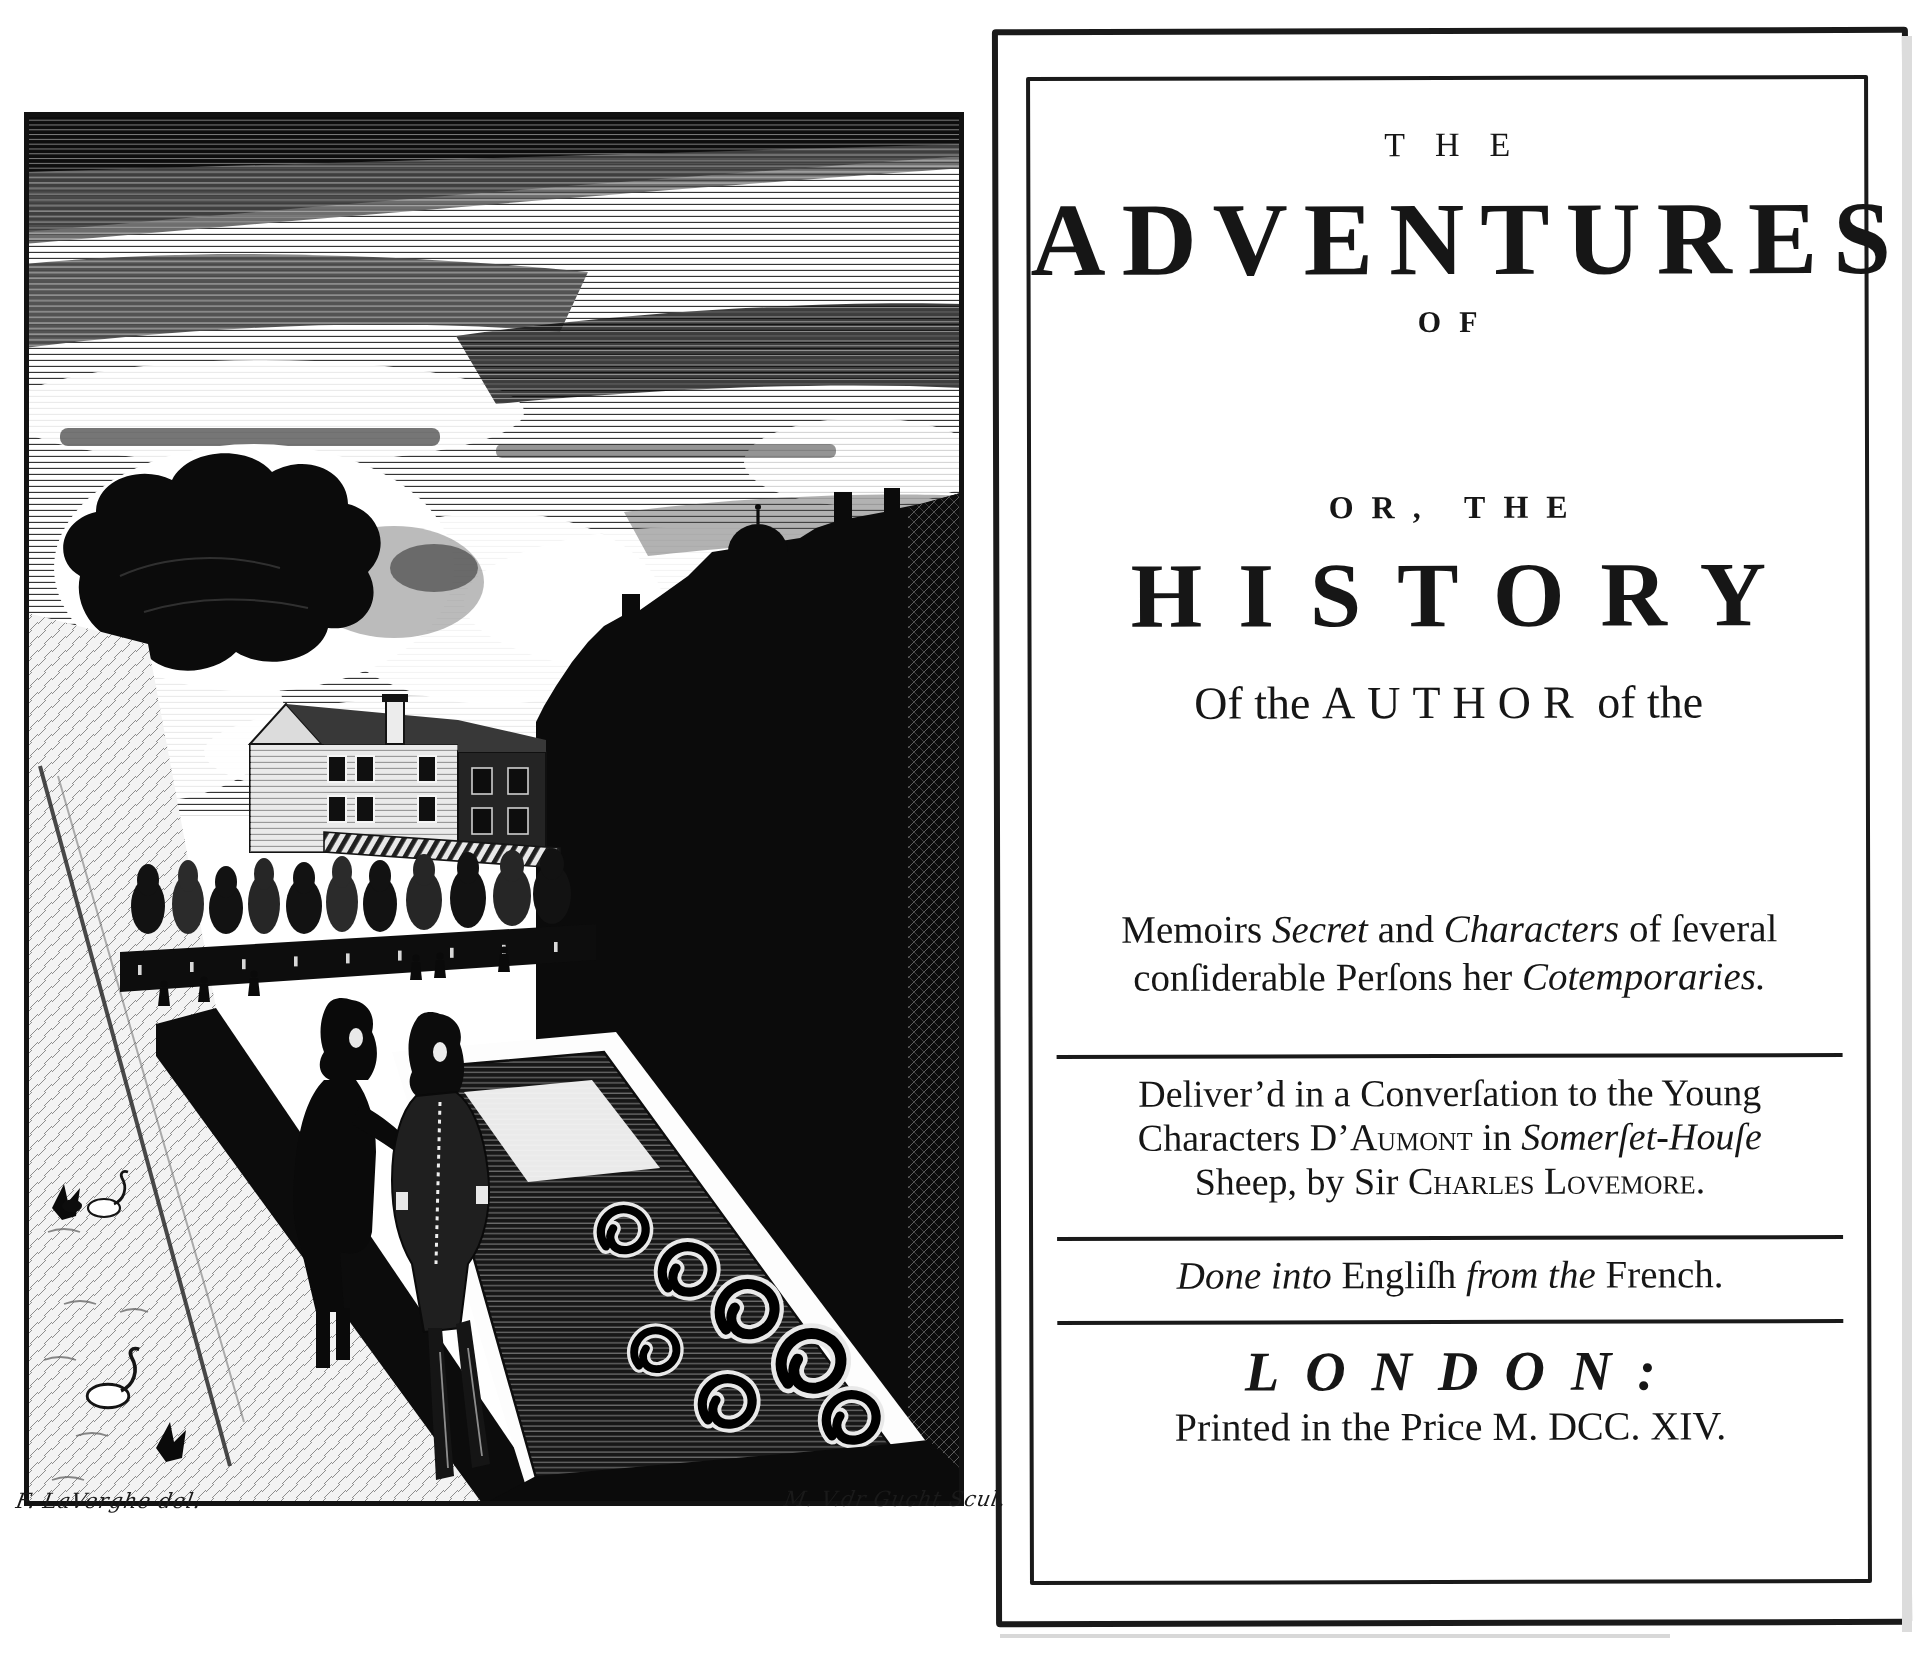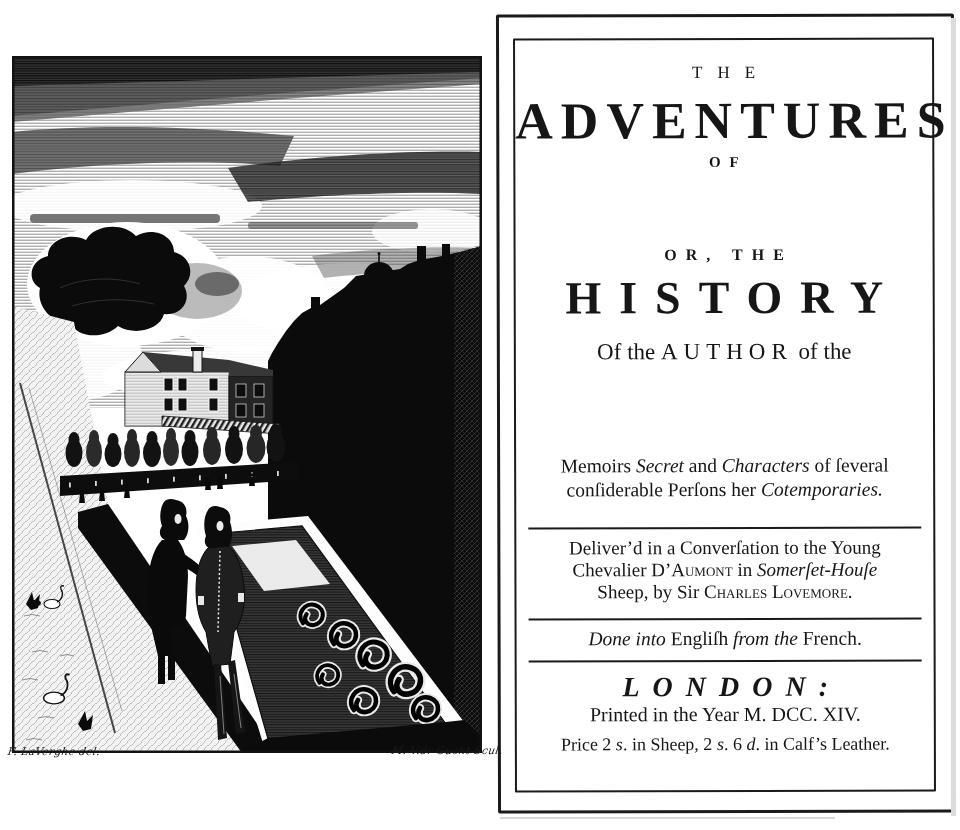--- a/index.html
+++ b/index.html
@@ -340,30 +340,29 @@
     <div class="tl l-orthe"><span class="ls">OR, THE</span></div>
     <div class="tl l-history"><span class="ls">HISTORY</span></div>
     <div class="tl l-author"><span>Of the </span><span class="caps-sp">AUTHOR</span><span> of the</span></div>
 
     <div class="tl l-memoirs"><span>Memoirs </span><span class="it">Secret</span><span> and </span><span class="it">Characters</span><span> of ſeveral</span></div>
     <div class="tl l-cotemp"><span>conſiderable Perſons her </span><span class="it">Cotemporaries.</span></div>
 
     <div class="rule r1"></div>
 
     <div class="tl l-del1"><span>Deliver’d in a Converſation to the Young</span></div>
-    <div class="tl l-del2"><span>Chevalier D’</span><span class="sc">Aumont</span><span> in </span><span class="it">Somerſet-Houſe</span></div>
+    <div class="tl l-del2"><span>Characters D’</span><span class="sc">Aumont</span><span> in </span><span class="it">Somerſet-Houſe</span></div>
     <div class="tl l-del3"><span>Sheep, by Sir </span><span class="sc">Charles Lovemore</span><span>.</span></div>
 
     <div class="rule r2"></div>
 
     <div class="tl l-done"><span class="it">Done into </span><span>Engliſh </span><span class="it">from the </span><span>French.</span></div>
 
     <div class="rule r3"></div>
 
     <div class="tl l-london"><span class="ls">LONDON:</span></div>
-    <div class="tl l-printed"><span>Printed in the Year M. DCC. XIV.</span></div>
-    <div class="tl l-price"><span>Price 2 </span><span class="it">s</span><span>. in Sheep, 2 </span><span class="it">s</span><span>. 6 </span><span class="it">d</span><span>. in Calf’s Leather.</span></div>
+    <div class="tl l-printed"><span>Printed in the Price M. DCC. XIV.</span></div>
 
   </div>
 </div>
 
 <div class="page-edge"></div>
 <div class="page-edge-bottom"></div>
 
 </body></html>

